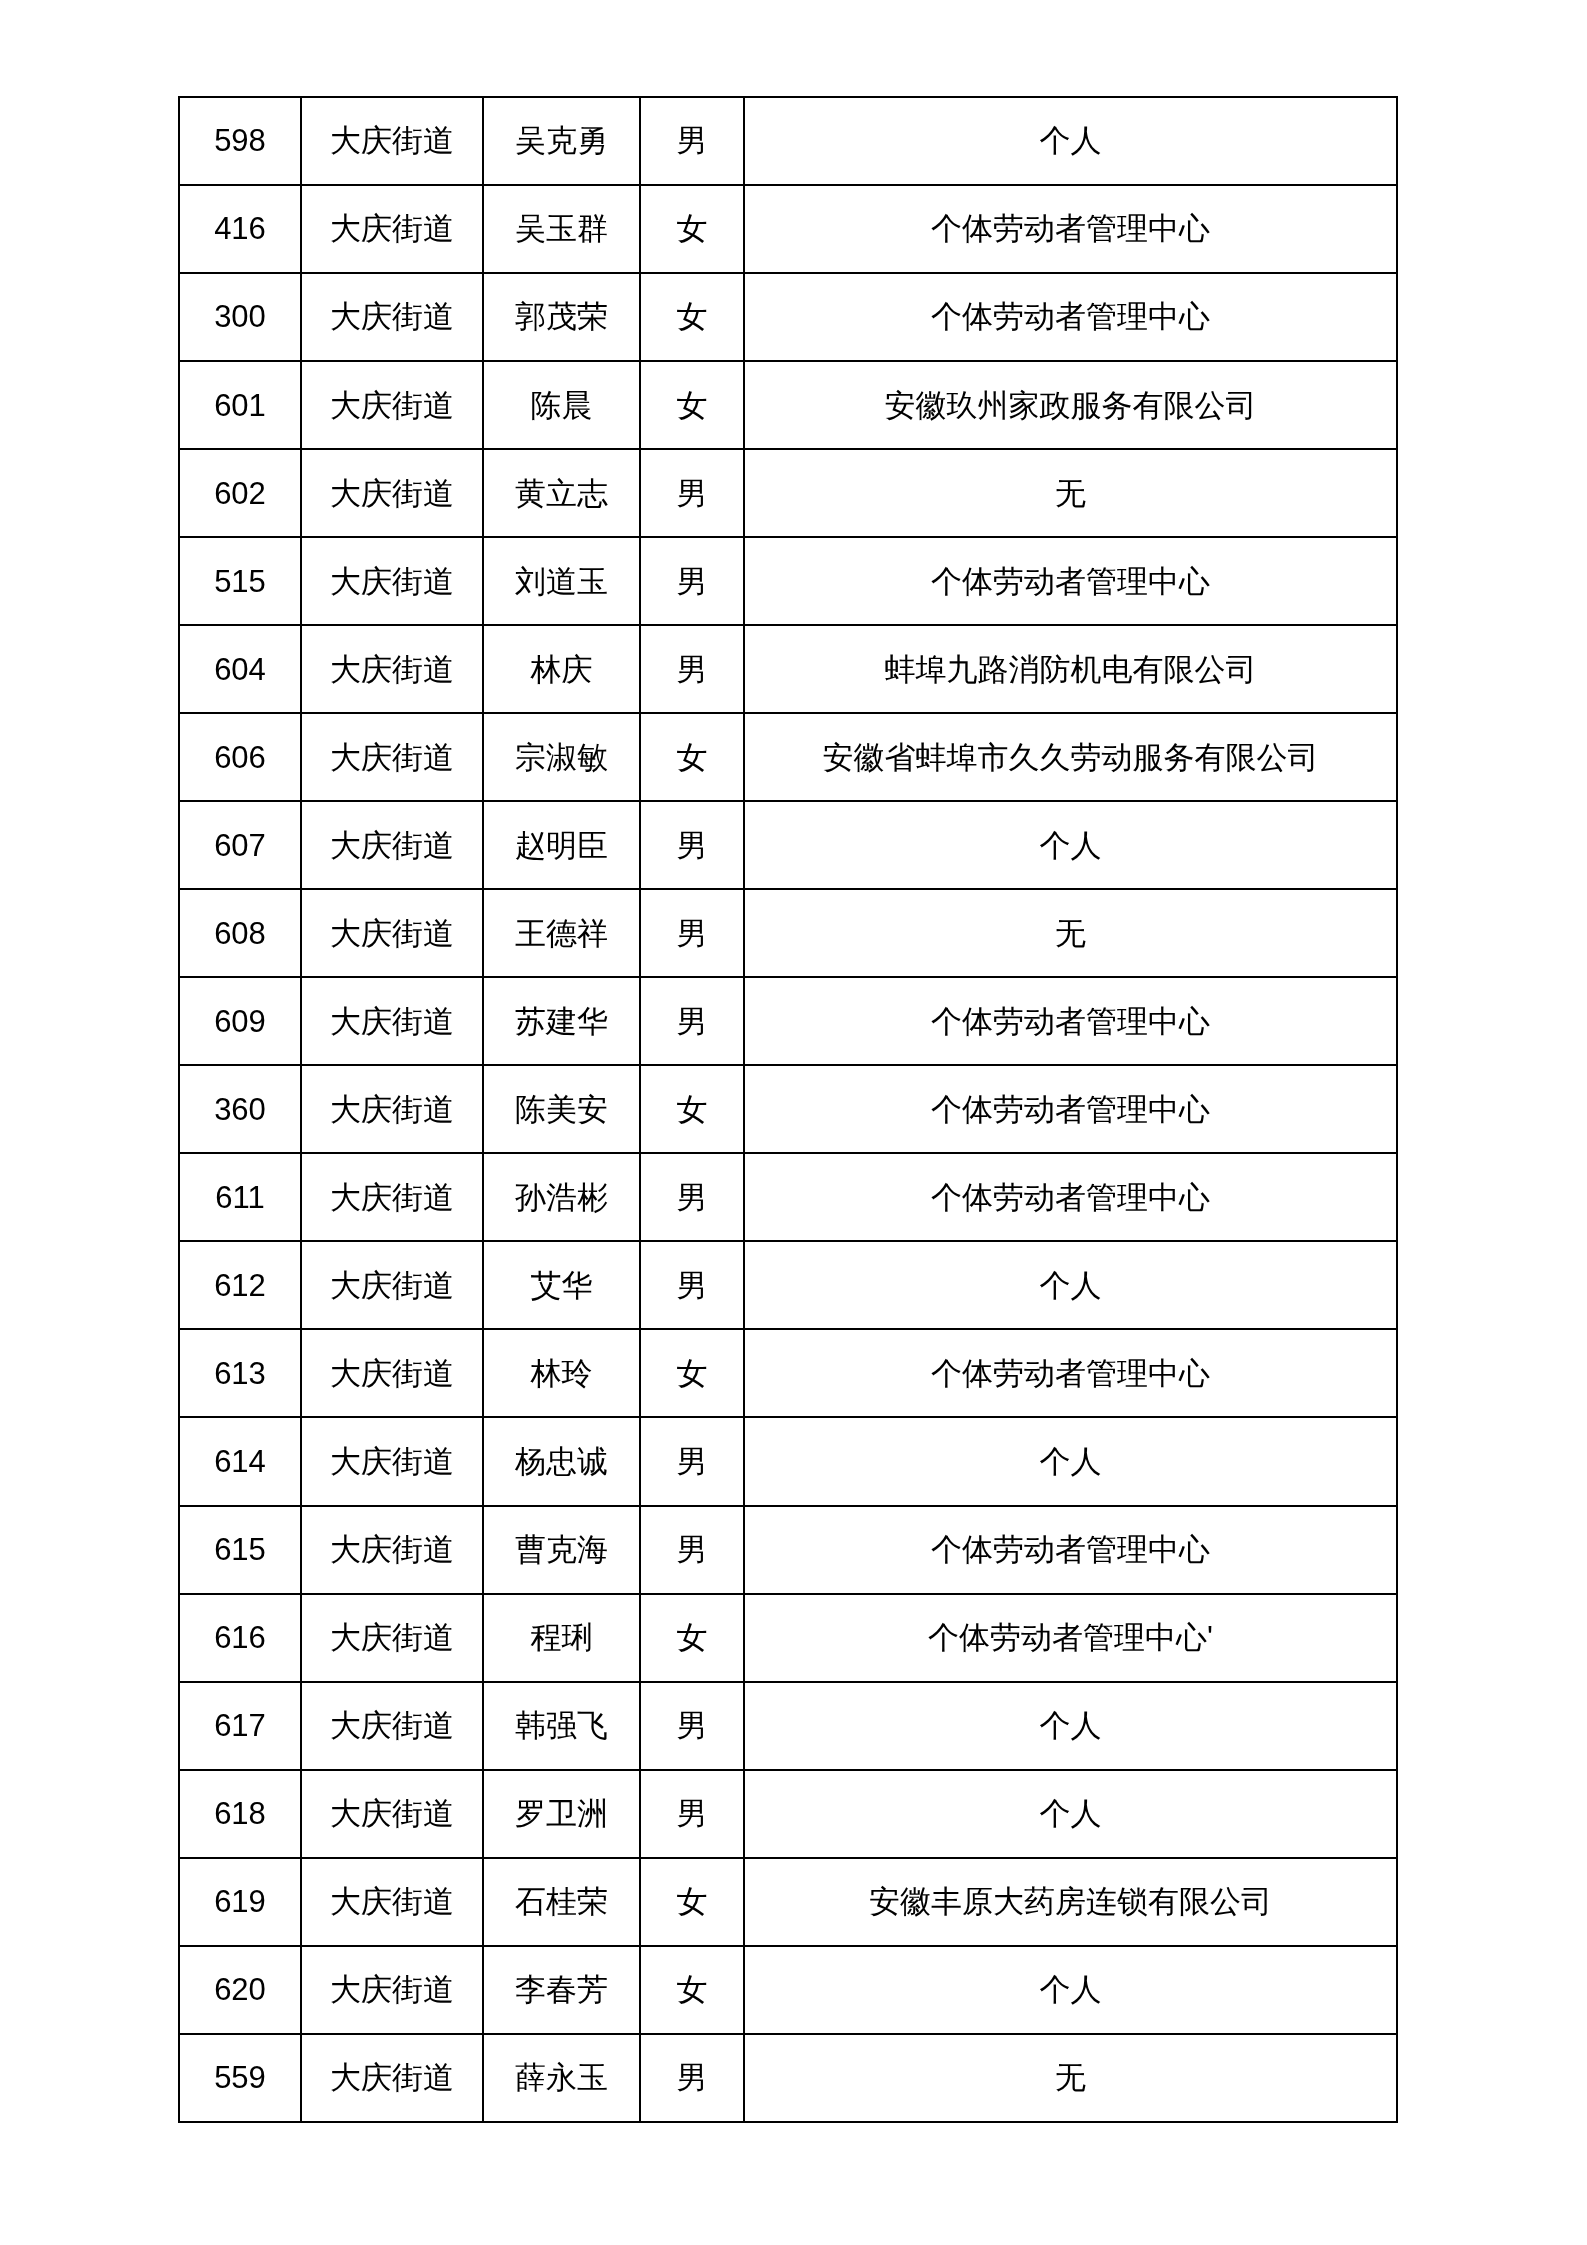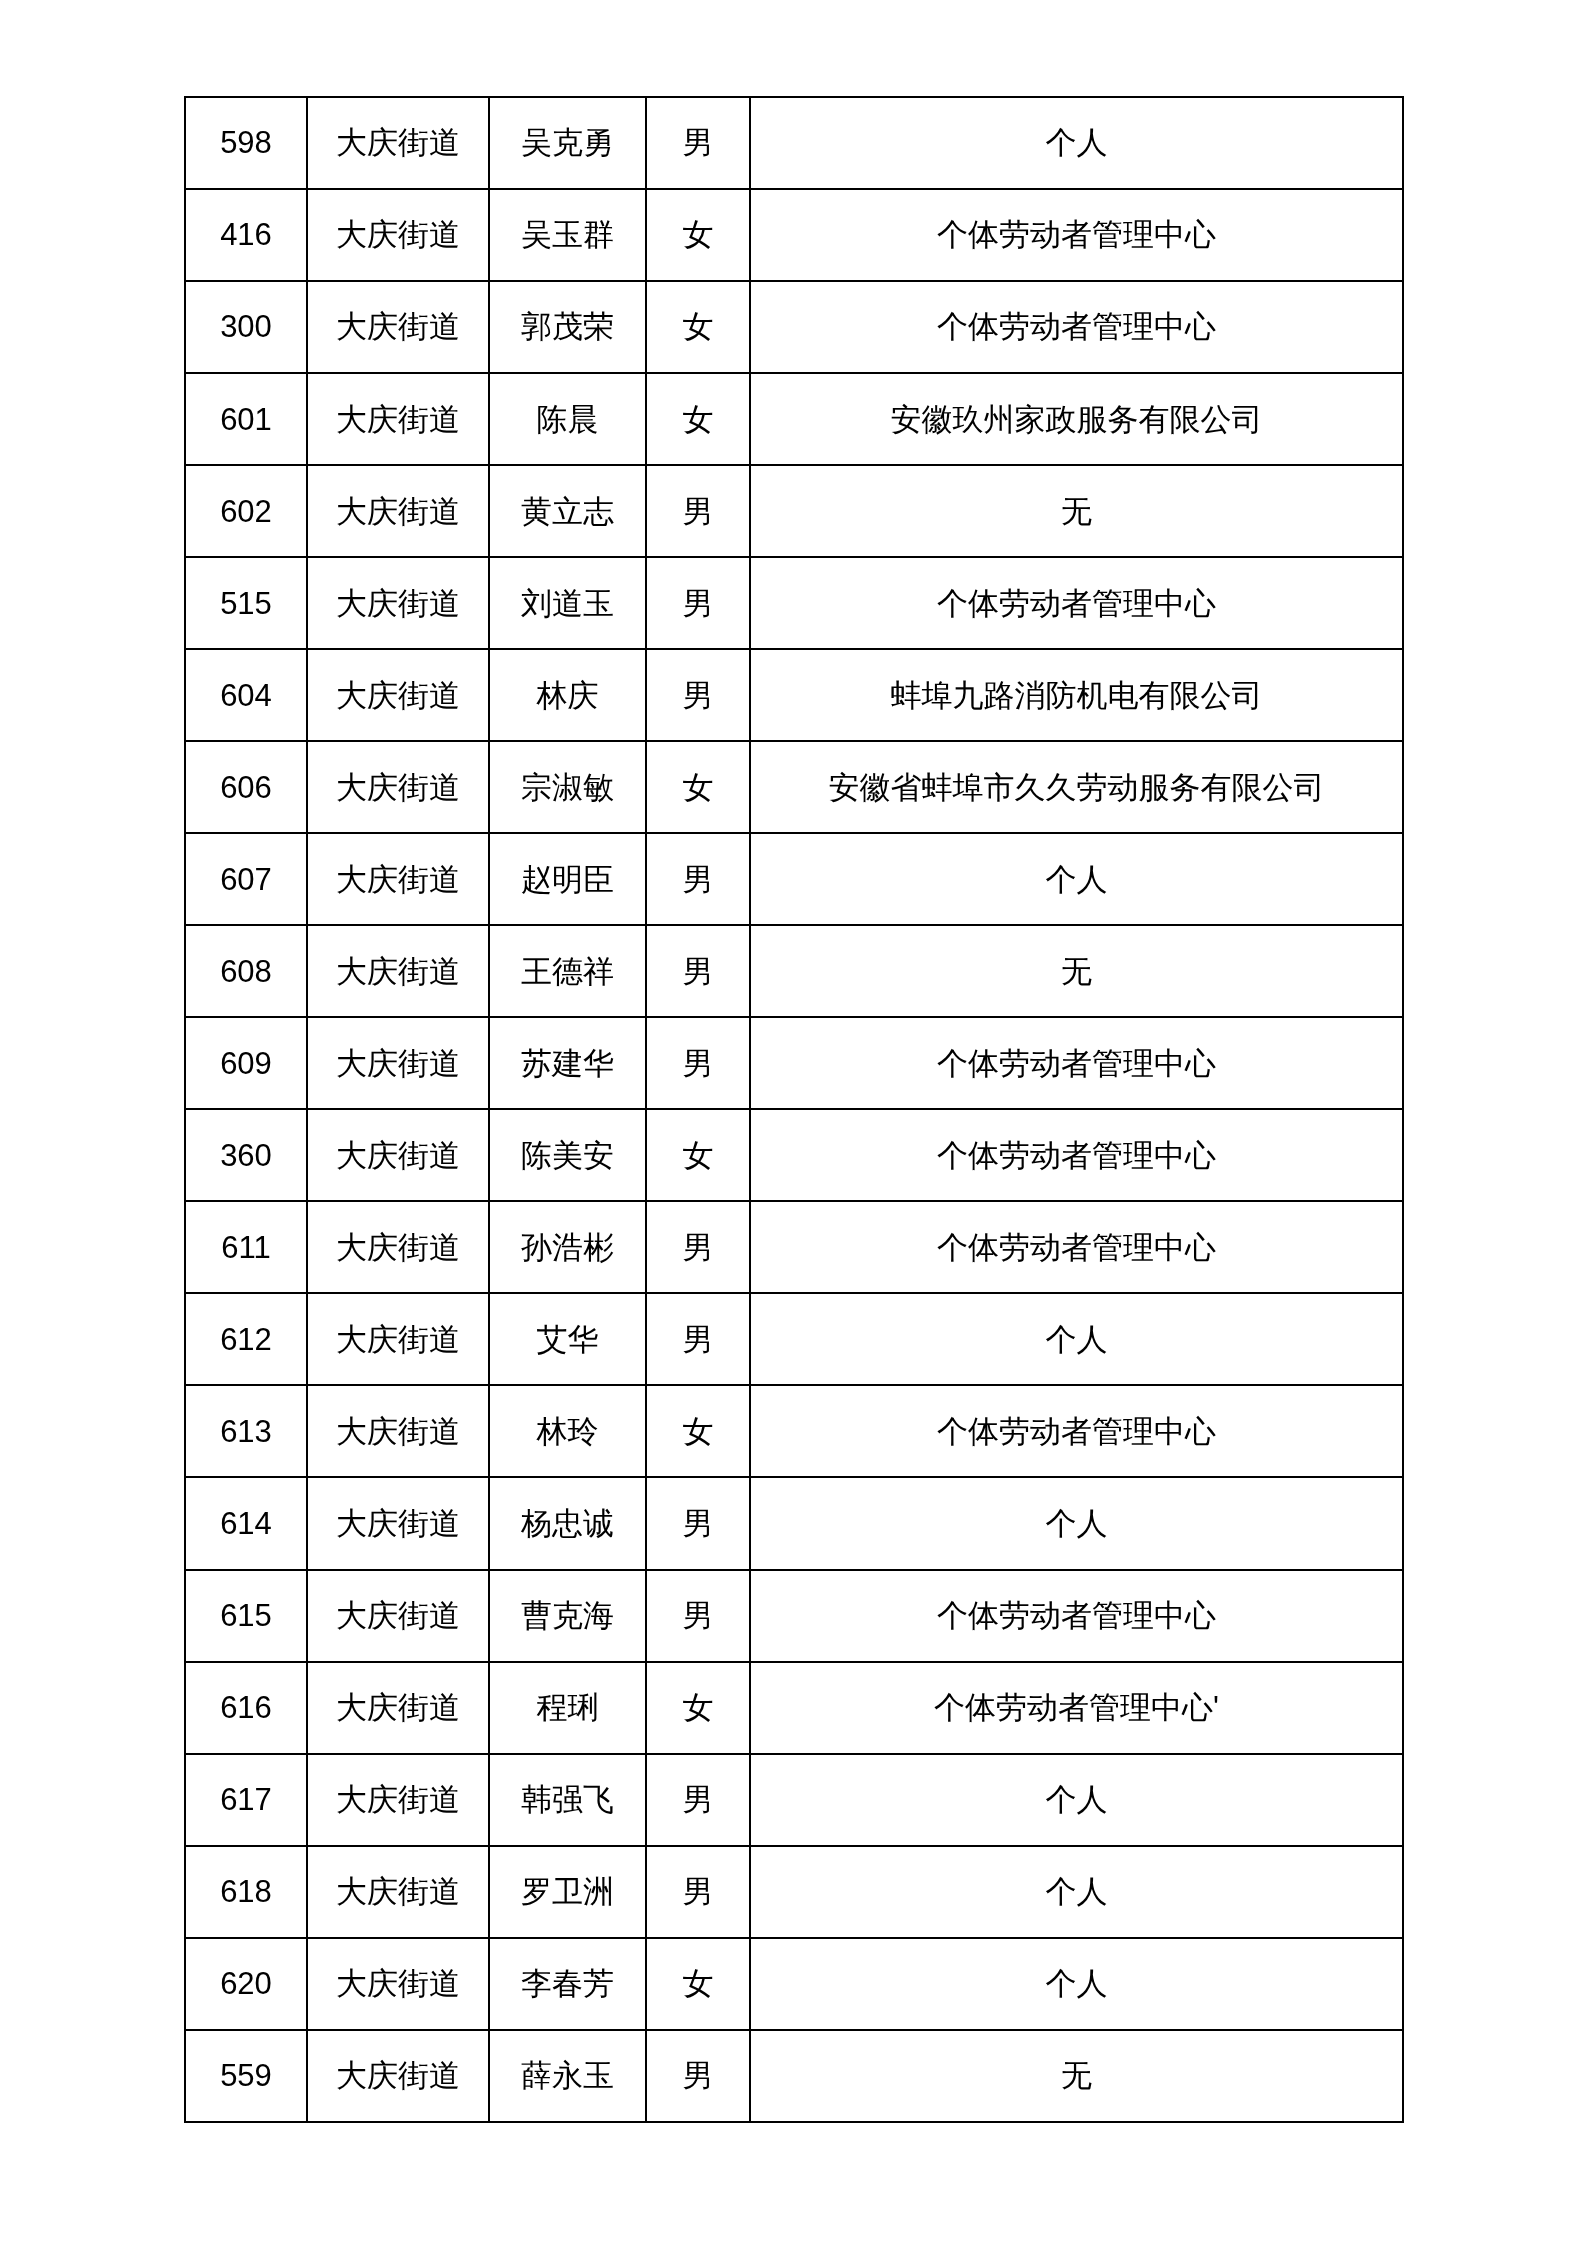--- a/index.html
+++ b/index.html
@@ -17,21 +17,21 @@
   }
   .doc-page {
     position: absolute;
     left: 0; top: 0;
     width: 1587px;
     height: 2245px;
     background: #ffffff;
   }
   table.reg-table {
     position: absolute;
-    left: 184px;
+    left: 178px;
     top: 96px;
     width: 1218px;
     height: 2027px;
     border-collapse: collapse;
     table-layout: fixed;
   }
   table.reg-table td {
     border: 2px solid #000000;
     text-align: center;
     vertical-align: middle;
@@ -198,20 +198,27 @@
           <td>个人</td>
         </tr>
         <tr>
           <td>618</td>
           <td>大庆街道</td>
           <td>罗卫洲</td>
           <td>男</td>
           <td>个人</td>
         </tr>
         <tr>
+          <td>619</td>
+          <td>大庆街道</td>
+          <td>石桂荣</td>
+          <td>女</td>
+          <td>安徽丰原大药房连锁有限公司</td>
+        </tr>
+        <tr>
           <td>620</td>
           <td>大庆街道</td>
           <td>李春芳</td>
           <td>女</td>
           <td>个人</td>
         </tr>
         <tr>
           <td>559</td>
           <td>大庆街道</td>
           <td>薛永玉</td>

